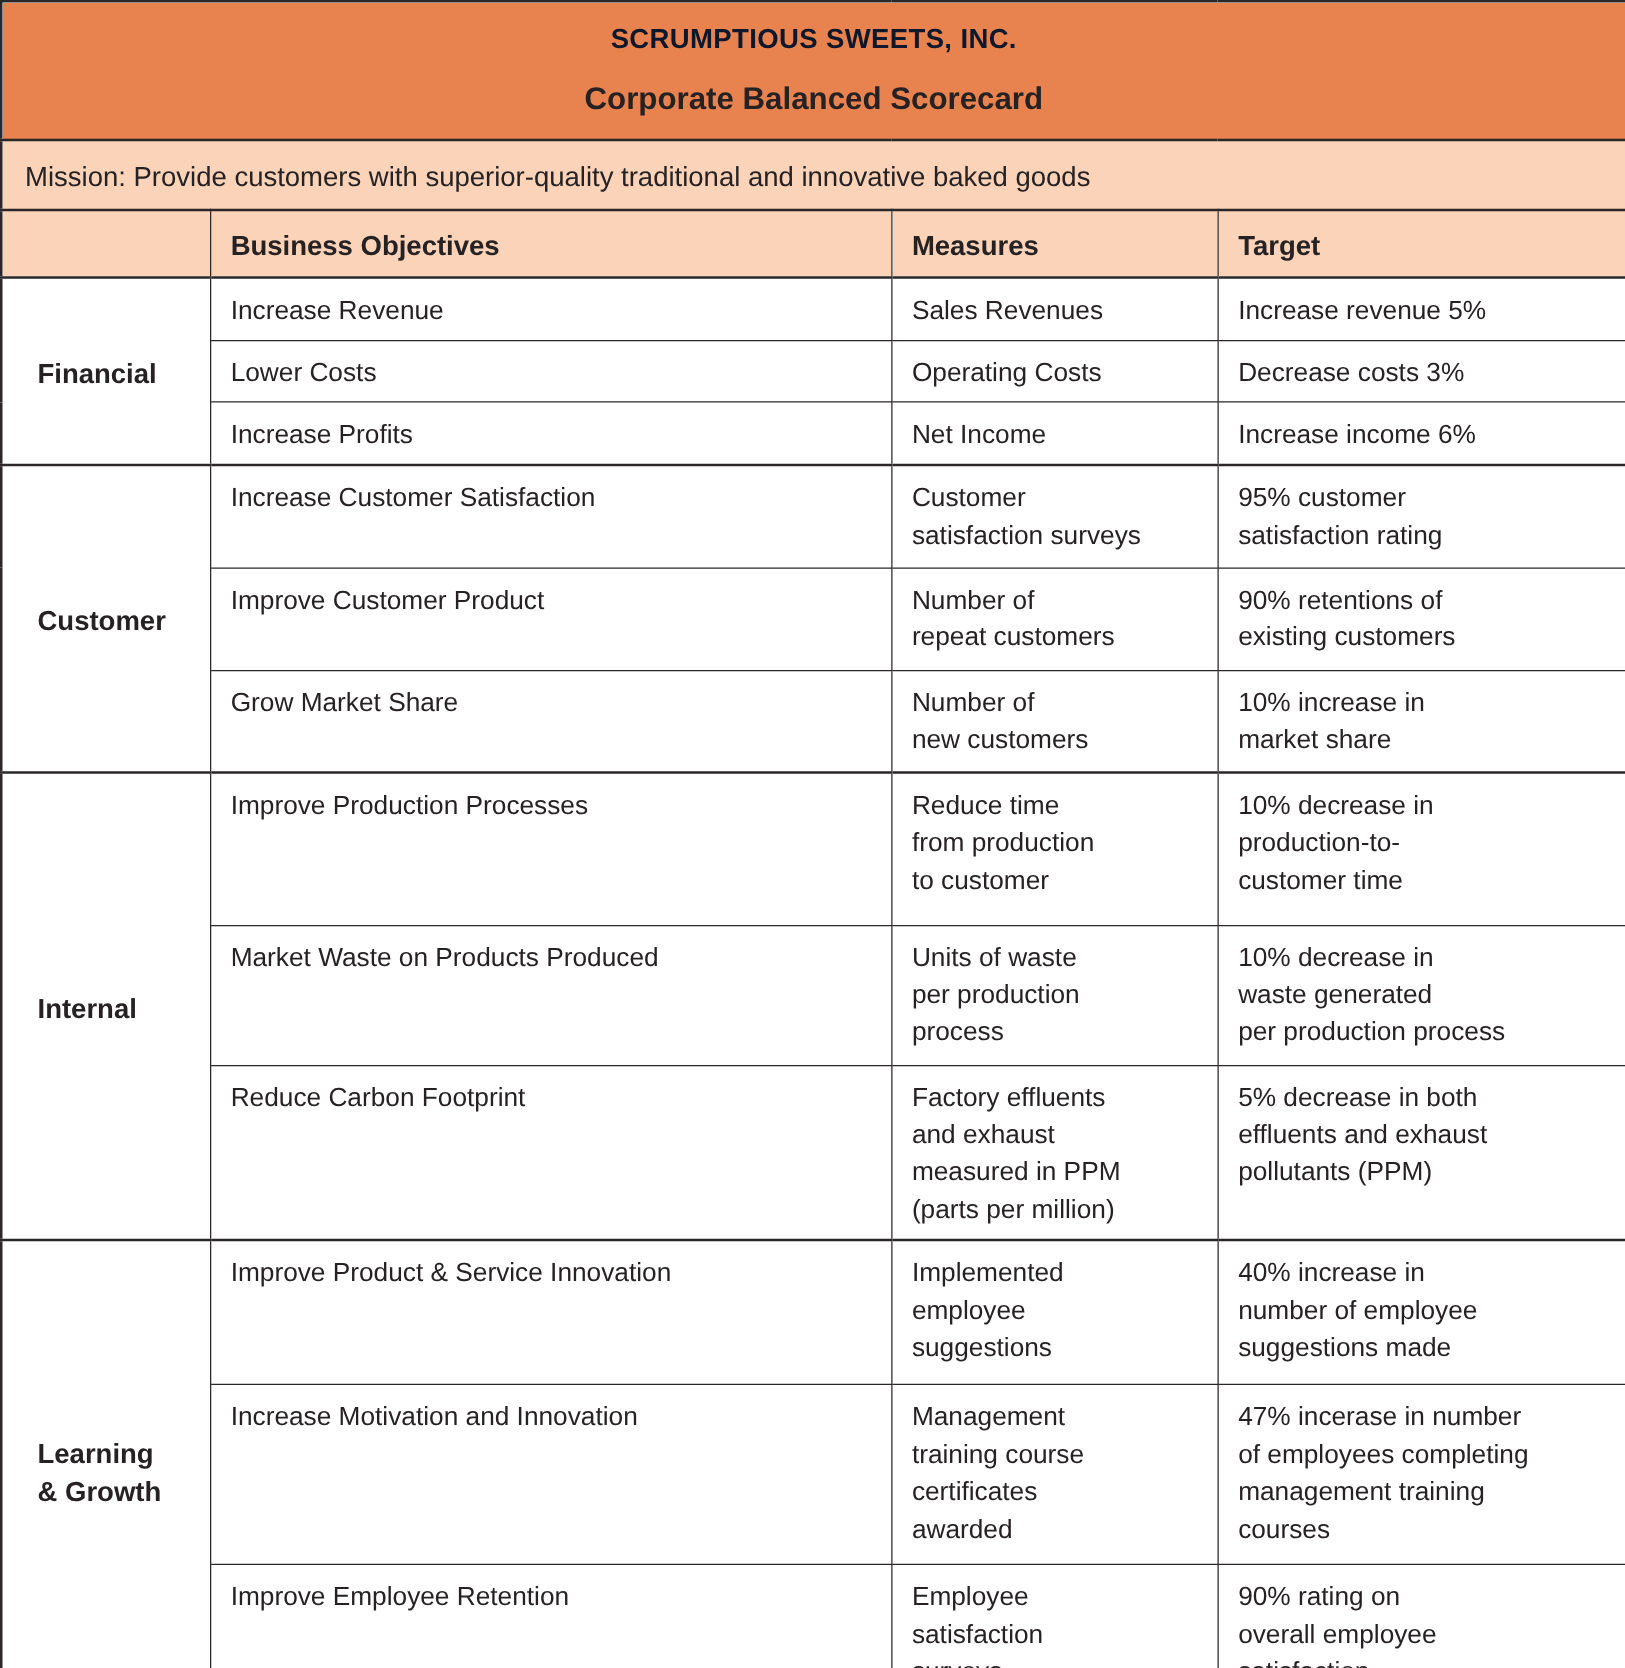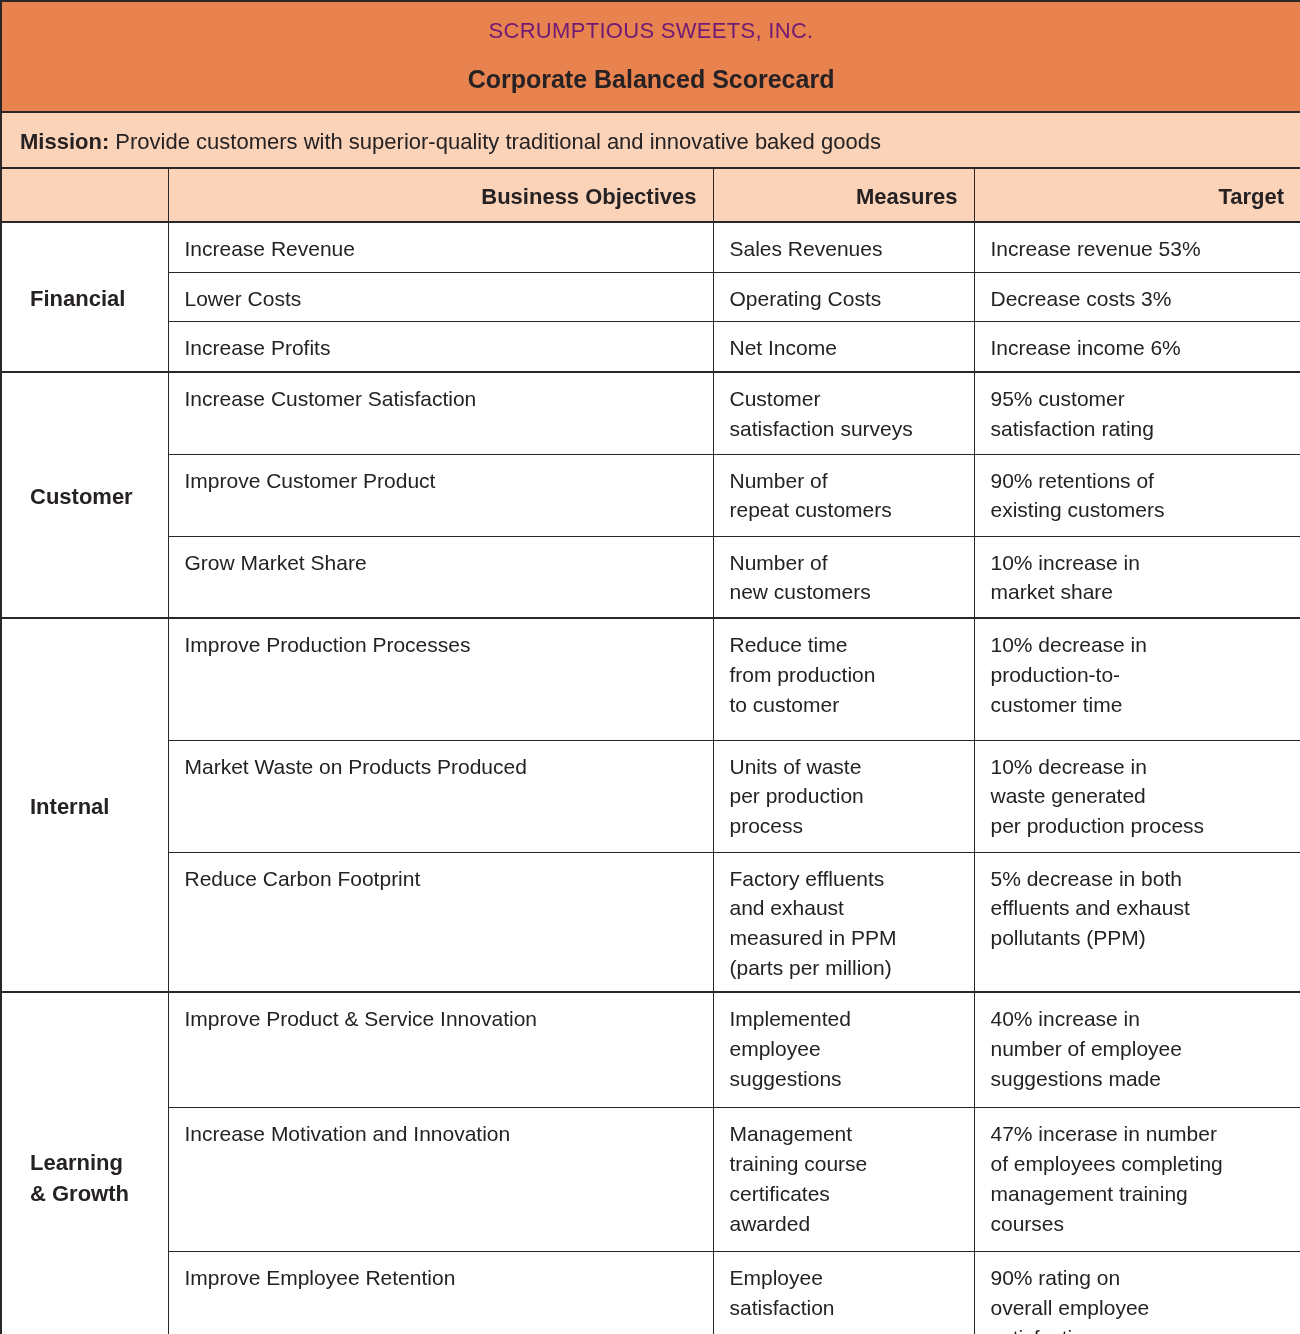--- a/index.html
+++ b/index.html
@@ -33,47 +33,47 @@
   
   tr.header-row td{
     background:var(--header-bg);
     text-align:center;
     padding:13px 10px;
     border-bottom:2px solid var(--line);
     vertical-align:middle;
   }
   .company{
     display:block;
-    color:#701a75;
-    font-weight:normal;
+    color:#0f172a;
+    font-weight:bold;
     font-size:22px;
     letter-spacing:.3px;
   }
   .subtitle{
     display:block;
     color:var(--ink);
     font-weight:bold;
     font-size:25px;
     margin-top:16px;
   }
   
   tr.mission-row td{
     background:var(--band-bg);
     font-size:22px;
     vertical-align:middle;
     padding-left:18px;
     border-bottom:2px solid var(--line);
   }
-  .mission-label{font-weight:bold;}
+  .mission-label{font-weight:normal;}
   
   tr.colhead-row td{
     background:var(--band-bg);
     font-weight:bold;
     font-size:22px;
-    text-align:right;
+    text-align:left;
     vertical-align:middle;
     border-bottom:2px solid var(--line);
   }
   
   td.category{
     font-weight:bold;
     font-size:22px;
     vertical-align:middle;
     padding-left:28px;
     white-space:pre-line;
@@ -113,21 +113,21 @@
     <td></td>
     <td>Business Objectives</td>
     <td>Measures</td>
     <td>Target</td>
   </tr>
 
   <tr class="section-start h48">
     <td class="category" rowspan="3">Financial</td>
     <td>Increase Revenue</td>
     <td class="pre">Sales Revenues</td>
-    <td class="pre">Increase revenue 53%</td>
+    <td class="pre">Increase revenue 5%</td>
   </tr>
   <tr class="h48">
     <td>Lower Costs</td>
     <td class="pre">Operating Costs</td>
     <td class="pre">Decrease costs 3%</td>
   </tr>
   <tr class="h48">
     <td>Increase Profits</td>
     <td class="pre">Net Income</td>
     <td class="pre">Increase income 6%</td>

